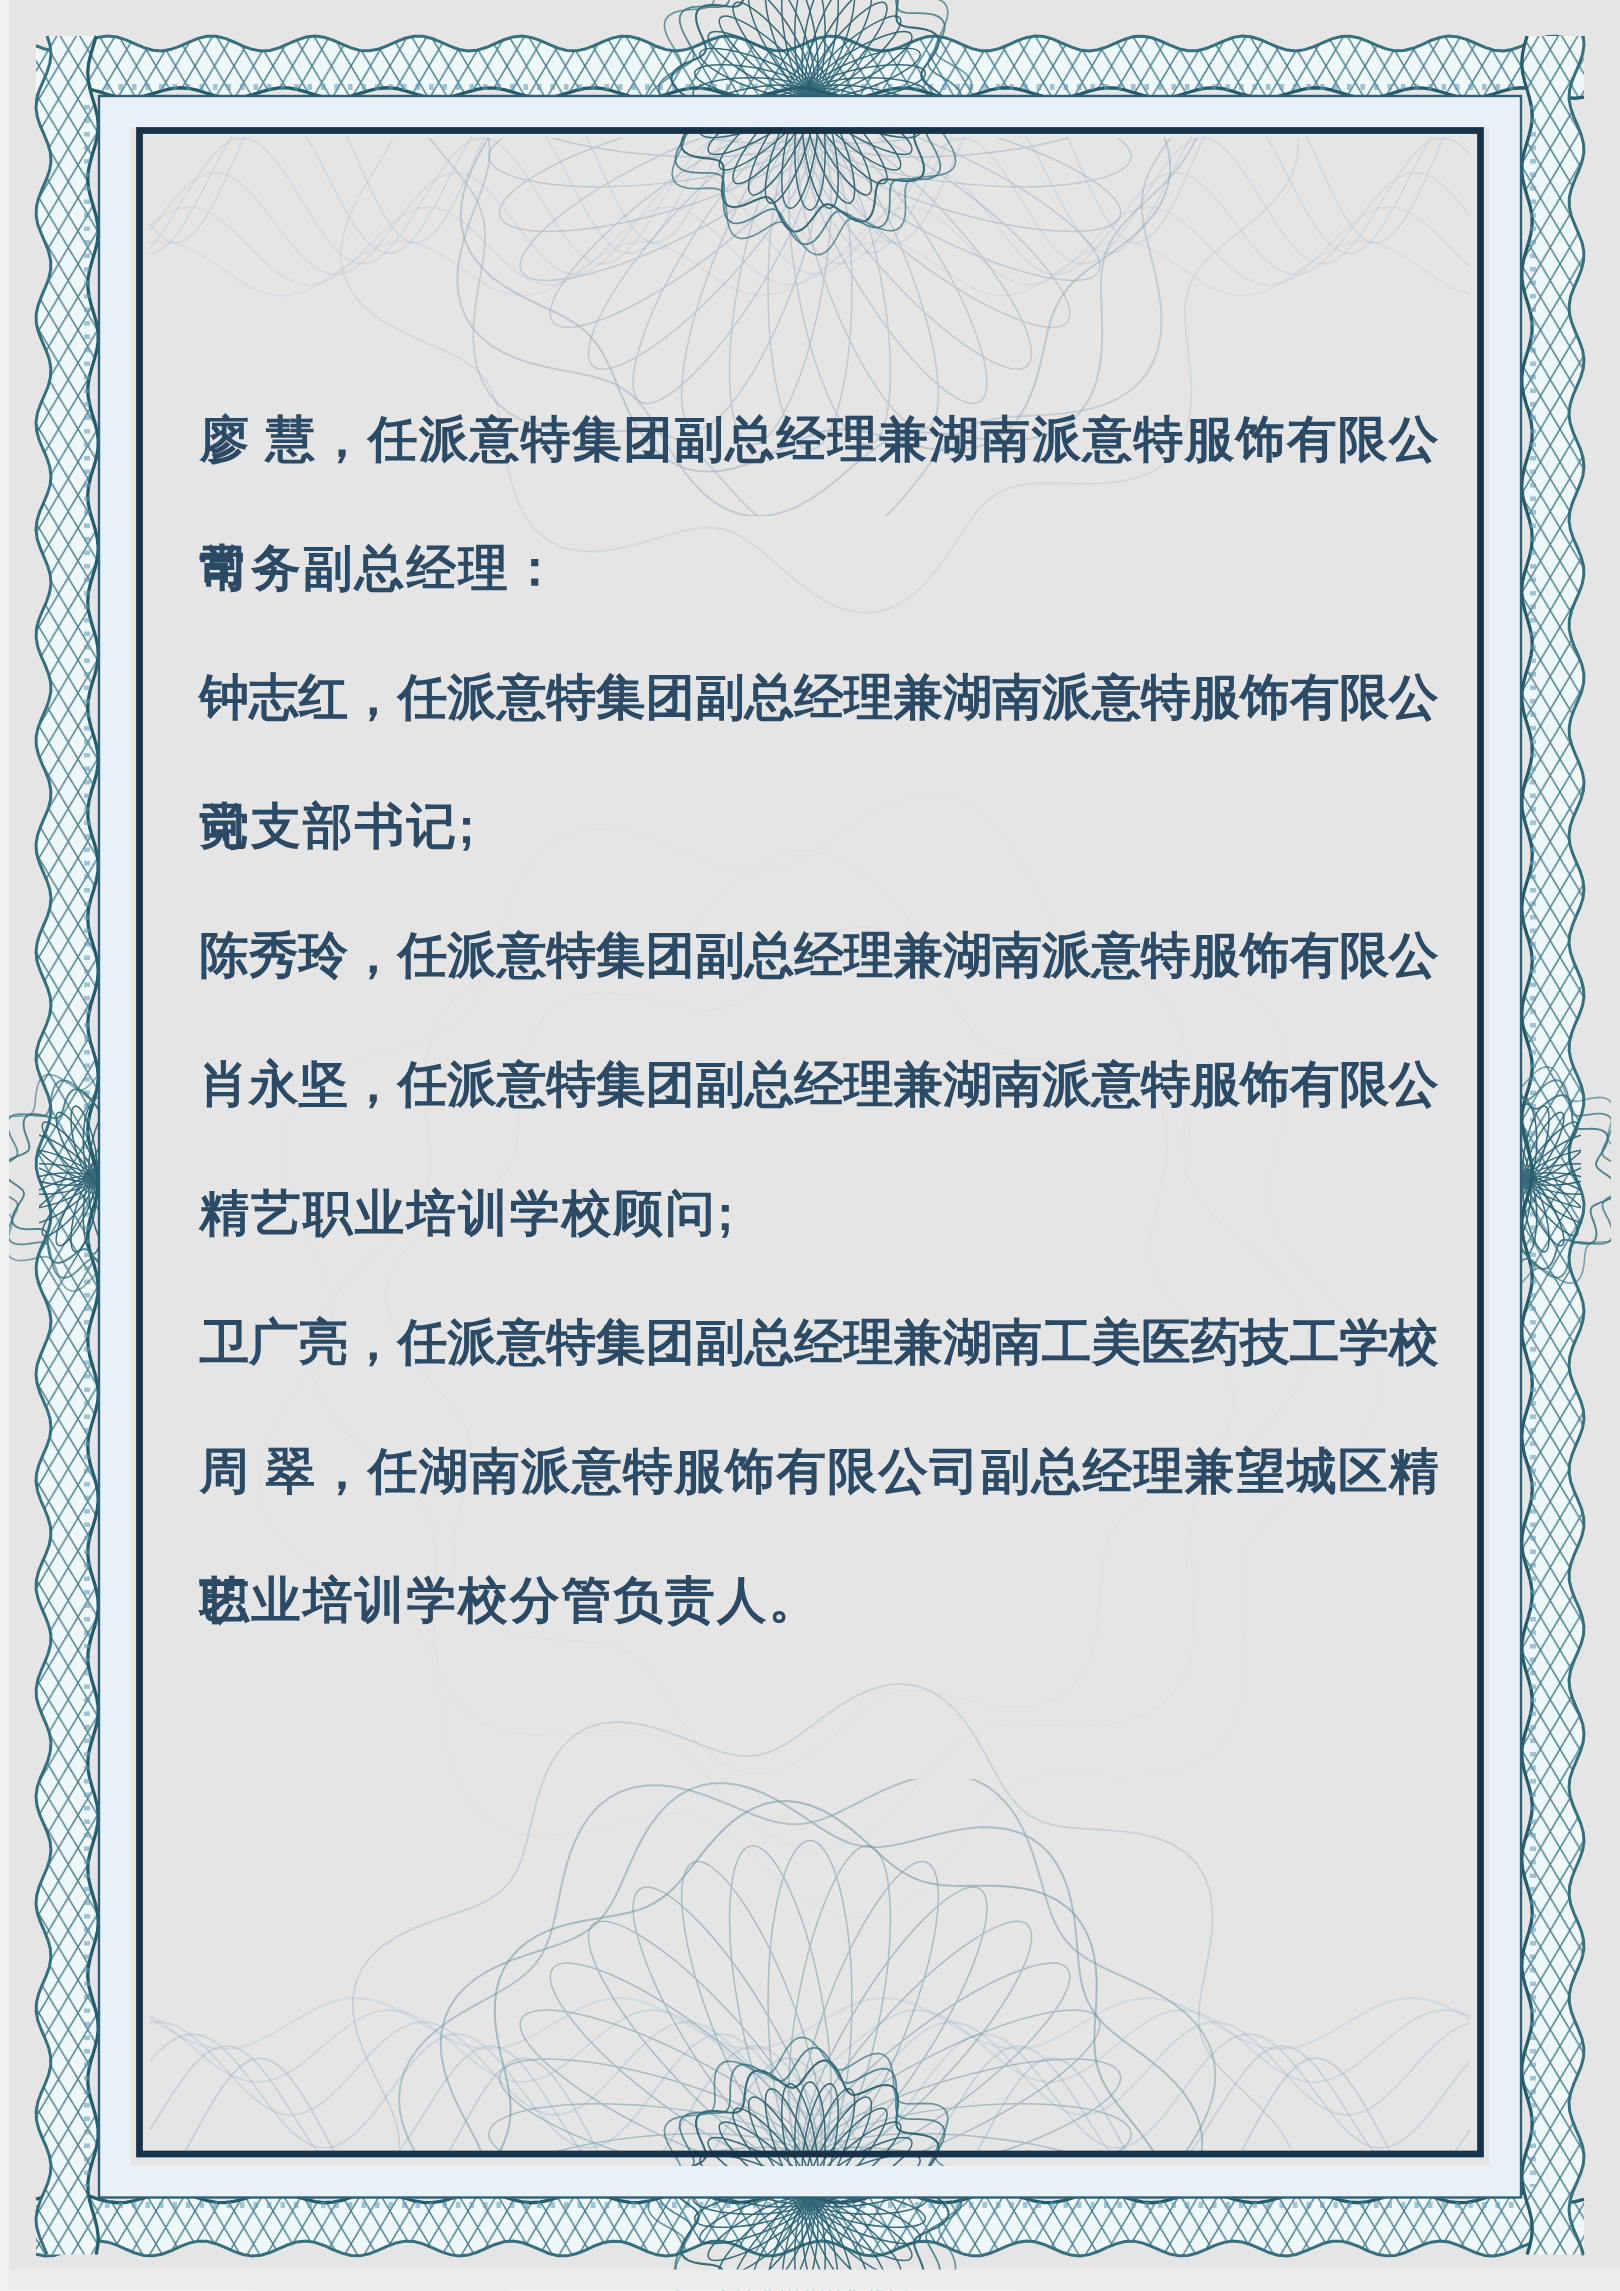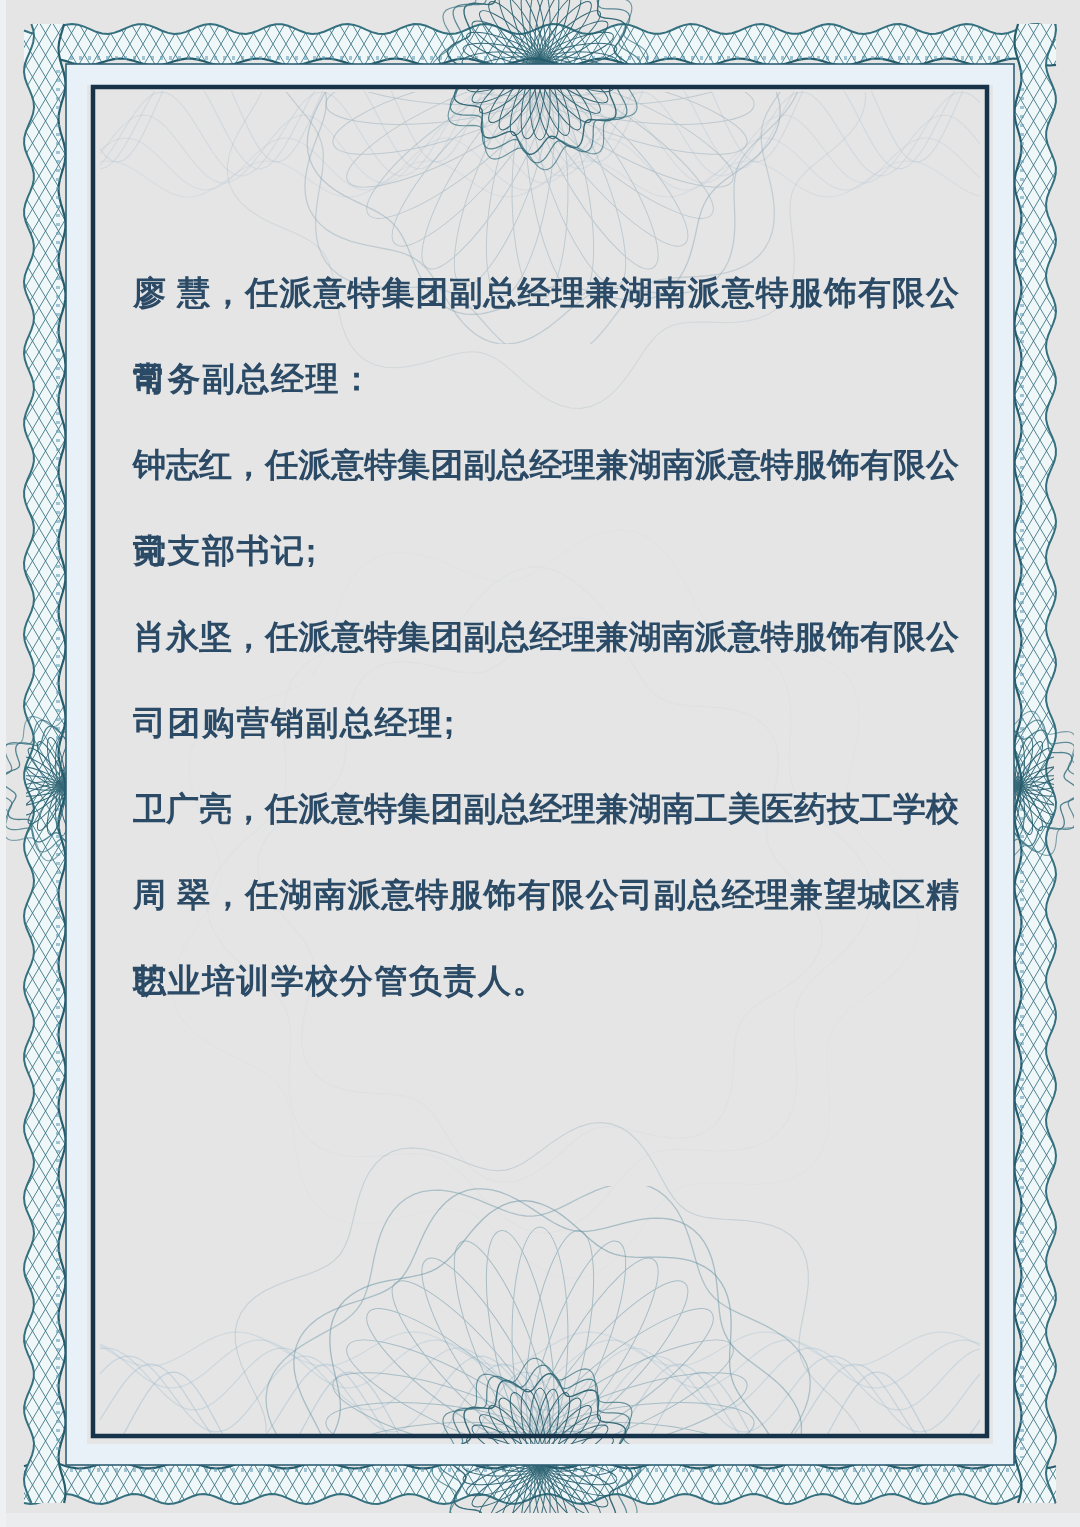--- a/index.html
+++ b/index.html
@@ -334,19 +334,20 @@
       <rect x="93" y="87" width="894" height="1349" fill="none" stroke="#17334a" stroke-width="4.5"></rect>
       <rect x="0" y="1513" width="1080" height="14" fill="#eaecee"></rect>
       <rect x="0" y="0" width="6" height="1527" fill="#eef0f1"></rect>
     </svg>
 
   <div id="text-block">
     <div class="line j"><span class="person">廖 慧，</span><span>任派意特集团副总经理兼湖南派意特服饰有限公司</span></div>
     <div class="line"><span class="person"></span><span>常务副总经理：</span></div>
     <div class="line j"><span class="person">钟志红，</span><span>任派意特集团副总经理兼湖南派意特服饰有限公司</span></div>
     <div class="line"><span class="person"></span><span>党支部书记;</span></div>
+    <div class="line j"><span class="person">陈秀玲，</span><span>任派意特集团副总经理兼湖南派意特服饰有限公</span></div>
     <div class="line j"><span class="person">肖永坚，</span><span>任派意特集团副总经理兼湖南派意特服饰有限公</span></div>
-    <div class="line"><span class="person"></span><span>司团购营销副总经理;</span></div>
+    <div class="line"><span class="person"></span><span>精艺职业培训学校顾问;</span></div>
     <div class="line j"><span class="person">卫广亮，</span><span>任派意特集团副总经理兼湖南工美医药技工学校</span></div>
     <div class="line j"><span class="person">周 翠，</span><span>任湖南派意特服饰有限公司副总经理兼望城区精艺</span></div>
     <div class="line"><span class="person"></span><span>职业培训学校分管负责人。</span></div>
   </div>
 </div>
 
 </body></html>

